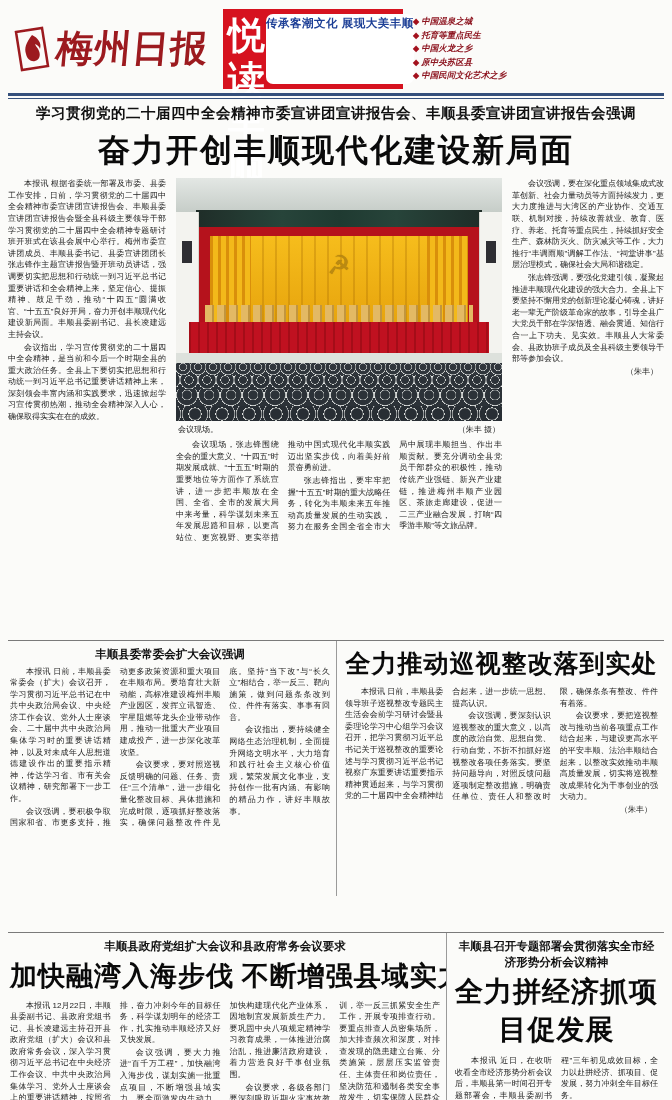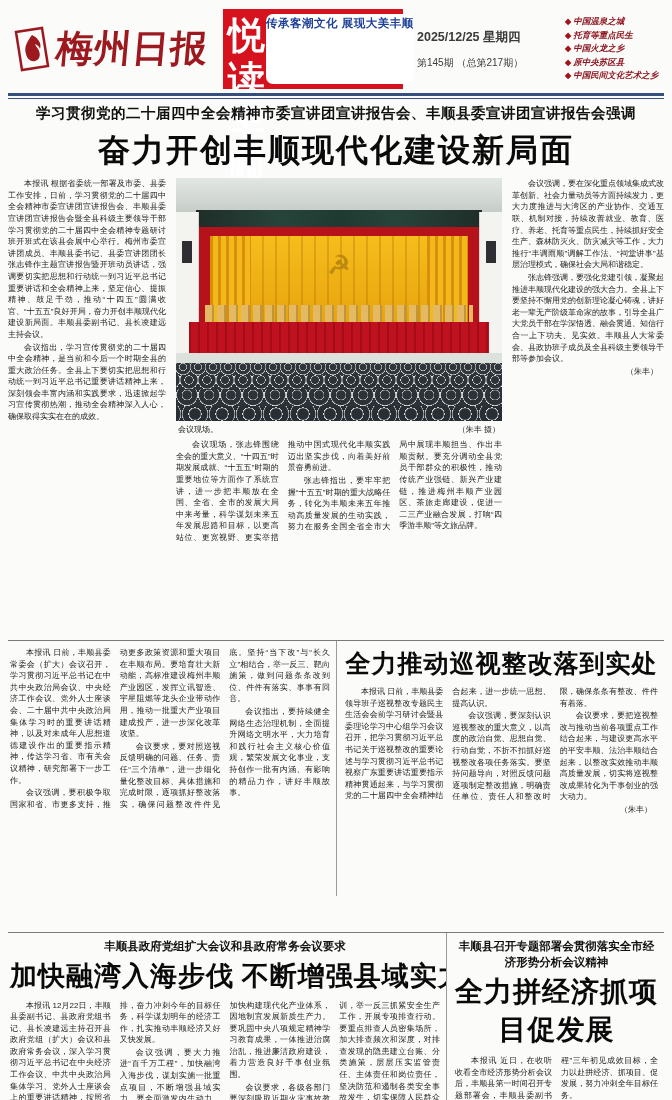--- a/index.html
+++ b/index.html
@@ -148,24 +148,20 @@
       <svg class="flame-icon" viewBox="0 0 40 46">
         <path d="M4 6 L30 2 L36 40 L10 44 Z" fill="none" stroke="#9c1a1f" stroke-width="2.5"></path>
         <path d="M20 9 C14 17 12 22 14 28 C15 33 19 36 23 35 C27 34 29 30 27 25 C26 22 24 21 23 18 C25 19 27 20 28 23 C30 17 26 12 20 9 Z" fill="#9c1a1f"></path>
       </svg>
       <div class="paper-name">梅州日报</div>
     </div>
     <div class="mast-box">
       <div class="mast-box-title">悦读丰顺</div>
       <div class="mast-box-sub">传承客潮文化 展现大美丰顺</div>
     </div>
-    <div class="date-block">
-      <div class="date-line">2025/12/25 星期四</div>
-      <div class="issue-line">第145期 （总第217期）</div>
-    </div>
     <ul class="honors">
       <li><span class="diamond">◆</span><span>中国温泉之城</span></li>
       <li><span class="diamond">◆</span><span>托育等重点民生</span></li>
       <li><span class="diamond">◆</span><span>中国火龙之乡</span></li>
       <li><span class="diamond">◆</span><span>原中央苏区县</span></li>
       <li><span class="diamond">◆</span><span>中国民间文化艺术之乡</span></li>
     </ul>
   </div>
   <div class="header-rule"></div>
 
@@ -215,20 +211,21 @@
       <div class="lead-col btxt">
         <p>会议强调，要在深化重点领域集成式改革创新、社会力量动员等方面持续发力，更大力度推进与大湾区的产业协作、交通互联、机制对接，持续改善就业、教育、医疗、养老、托育等重点民生，持续抓好安全生产、森林防灭火、防灾减灾等工作，大力推行“丰调雨顺”调解工作法、“祠堂讲事”基层治理模式，确保社会大局和谐稳定。</p>
         <p>张志锋强调，要强化党建引领，凝聚起推进丰顺现代化建设的强大合力。全县上下要坚持不懈用党的创新理论凝心铸魂，讲好老一辈无产阶级革命家的故事，引导全县广大党员干部在学深悟透、融会贯通、知信行合一上下功夫、见实效。丰顺县人大常委会、县政协班子成员及全县科级主要领导干部等参加会议。</p>
         <p class="byline">（朱丰）</p>
       </div>
     </div>
   </div>
 
   <div class="band band-mid">
     <div class="sec">
+      <div class="sec-kicker">丰顺县委常委会扩大会议强调</div>
       <div class="cols3 btxt">
         <p>本报讯 日前，丰顺县委常委会（扩大）会议召开，学习贯彻习近平总书记在中共中央政治局会议、中央经济工作会议、党外人士座谈会、二十届中共中央政治局集体学习时的重要讲话精神，以及对未成年人思想道德建设作出的重要指示精神，传达学习省、市有关会议精神，研究部署下一步工作。</p>
         <p>会议强调，要积极争取国家和省、市更多支持，推动更多政策资源和重大项目在丰顺布局。要培育壮大新动能，高标准建设梅州丰顺产业园区，发挥立讯智造、宇星阻燃等龙头企业带动作用，推动一批重大产业项目建成投产，进一步深化改革攻坚。</p>
         <p>会议要求，要对照巡视反馈明确的问题、任务、责任“三个清单”，进一步细化量化整改目标、具体措施和完成时限，逐项抓好整改落实，确保问题整改件件见底。坚持“当下改”与“长久立”相结合，举一反三、靶向施策，做到问题条条改到位、件件有落实、事事有回音。</p>
         <p>会议指出，要持续健全网络生态治理机制，全面提升网络文明水平，大力培育和践行社会主义核心价值观，繁荣发展文化事业，支持创作一批有内涵、有影响的精品力作，讲好丰顺故事。</p>
       </div>
     </div>
     <div class="sec">
       <div class="sec-headline h-mid">全力推动巡视整改落到实处</div>
       <div class="cols3b btxt">

